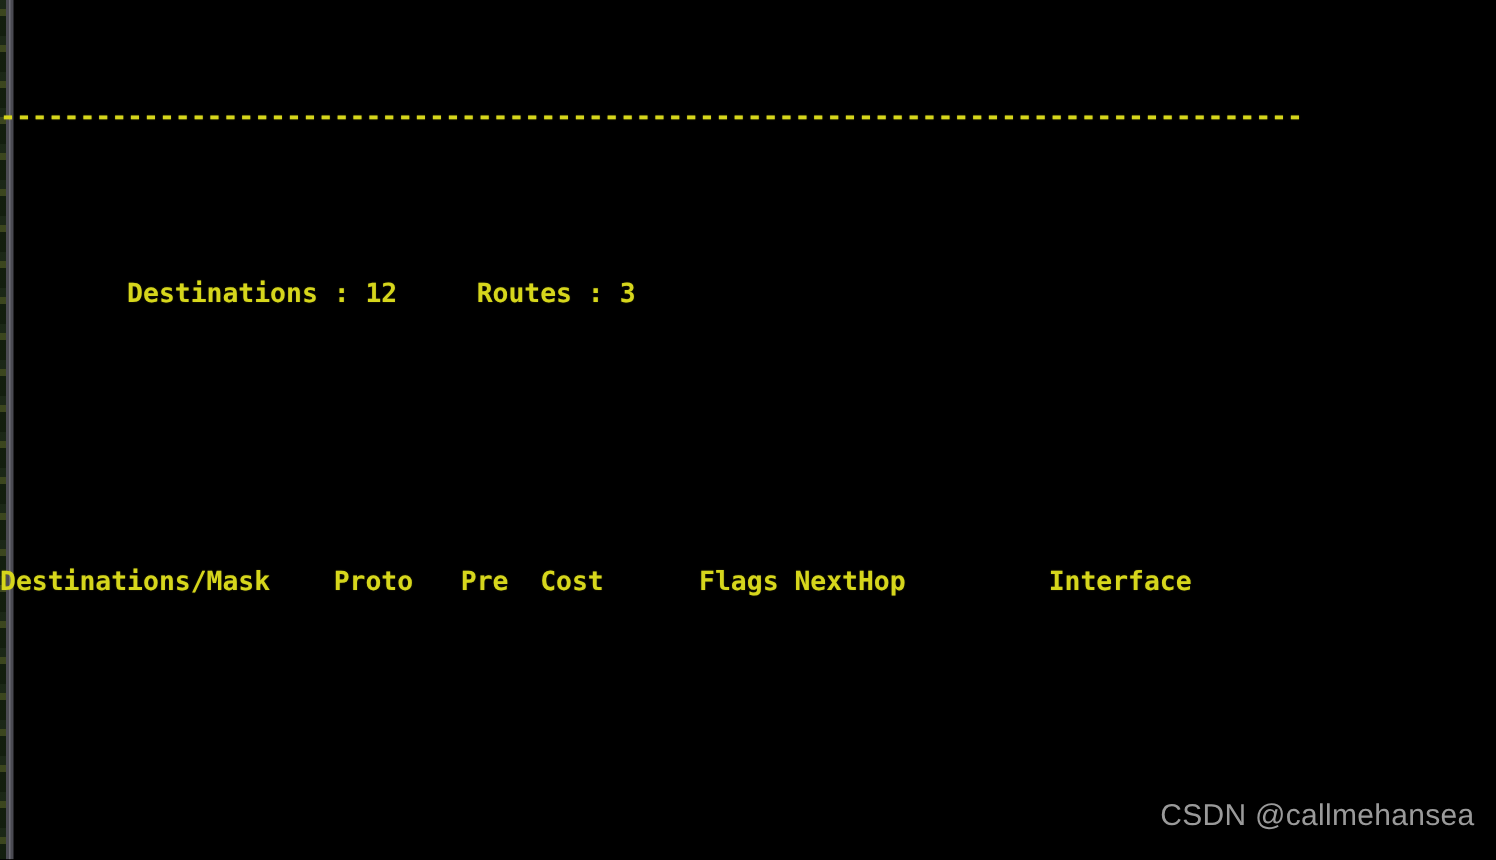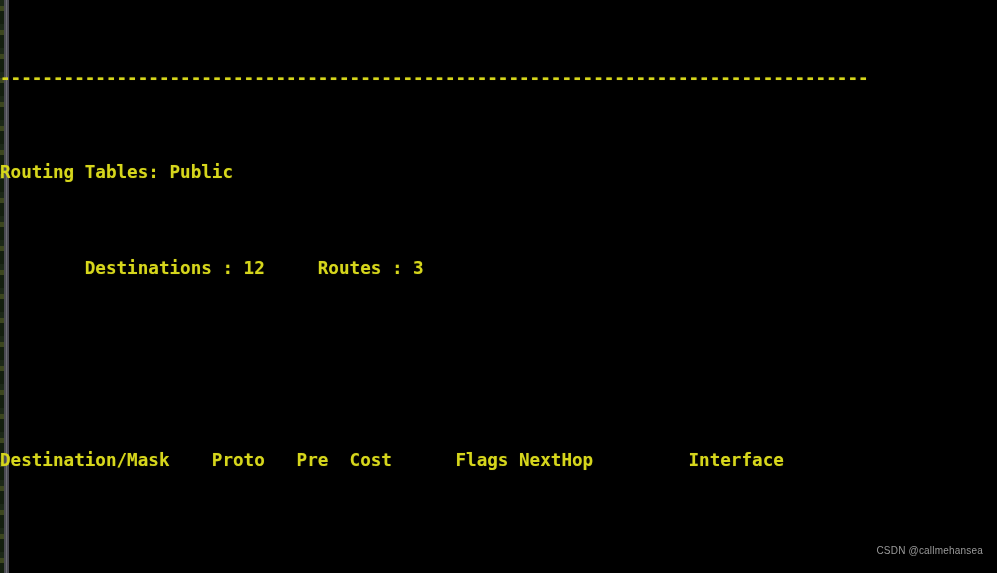--- a/index.html
+++ b/index.html
@@ -87,47 +87,46 @@
     line-height: 13px;
     overflow: hidden;
   }
 
   .watermark {
     position: absolute;
     right: 14px;
     bottom: 17px;
     color: #9a9a9a;
     font-family: "Liberation Sans", sans-serif;
-    font-size: 10px;
+    font-size: 20px;
     font-weight: normal;
     letter-spacing: 0.2px;
     white-space: pre;
     text-shadow: none;
   }
 </style>
 </head>
 <body>
 
 <div id="terminal">
 
   <div class="edge-sliver"></div>
   <div class="edge-scrollbar-track"></div>
   <div class="edge-scrollbar-line"></div>
 
   <div class="screen">
 
     <span class="line first">----------------------------------------------------------------------------------</span>
 
-    <span class="line">Routing Tables: Public</span>
 
     <span class="line">        Destinations : 12     Routes : 3</span>
 
     <span class="line"></span>
 
-    <span class="line">Destination/Mask    Proto   Pre  Cost      Flags NextHop         Interface</span>
+    <span class="line">Destinations/Mask    Proto   Pre  Cost      Flags NextHop         Interface</span>
 
     <span class="line"></span>
 
     
     
 
     
 
     
 

